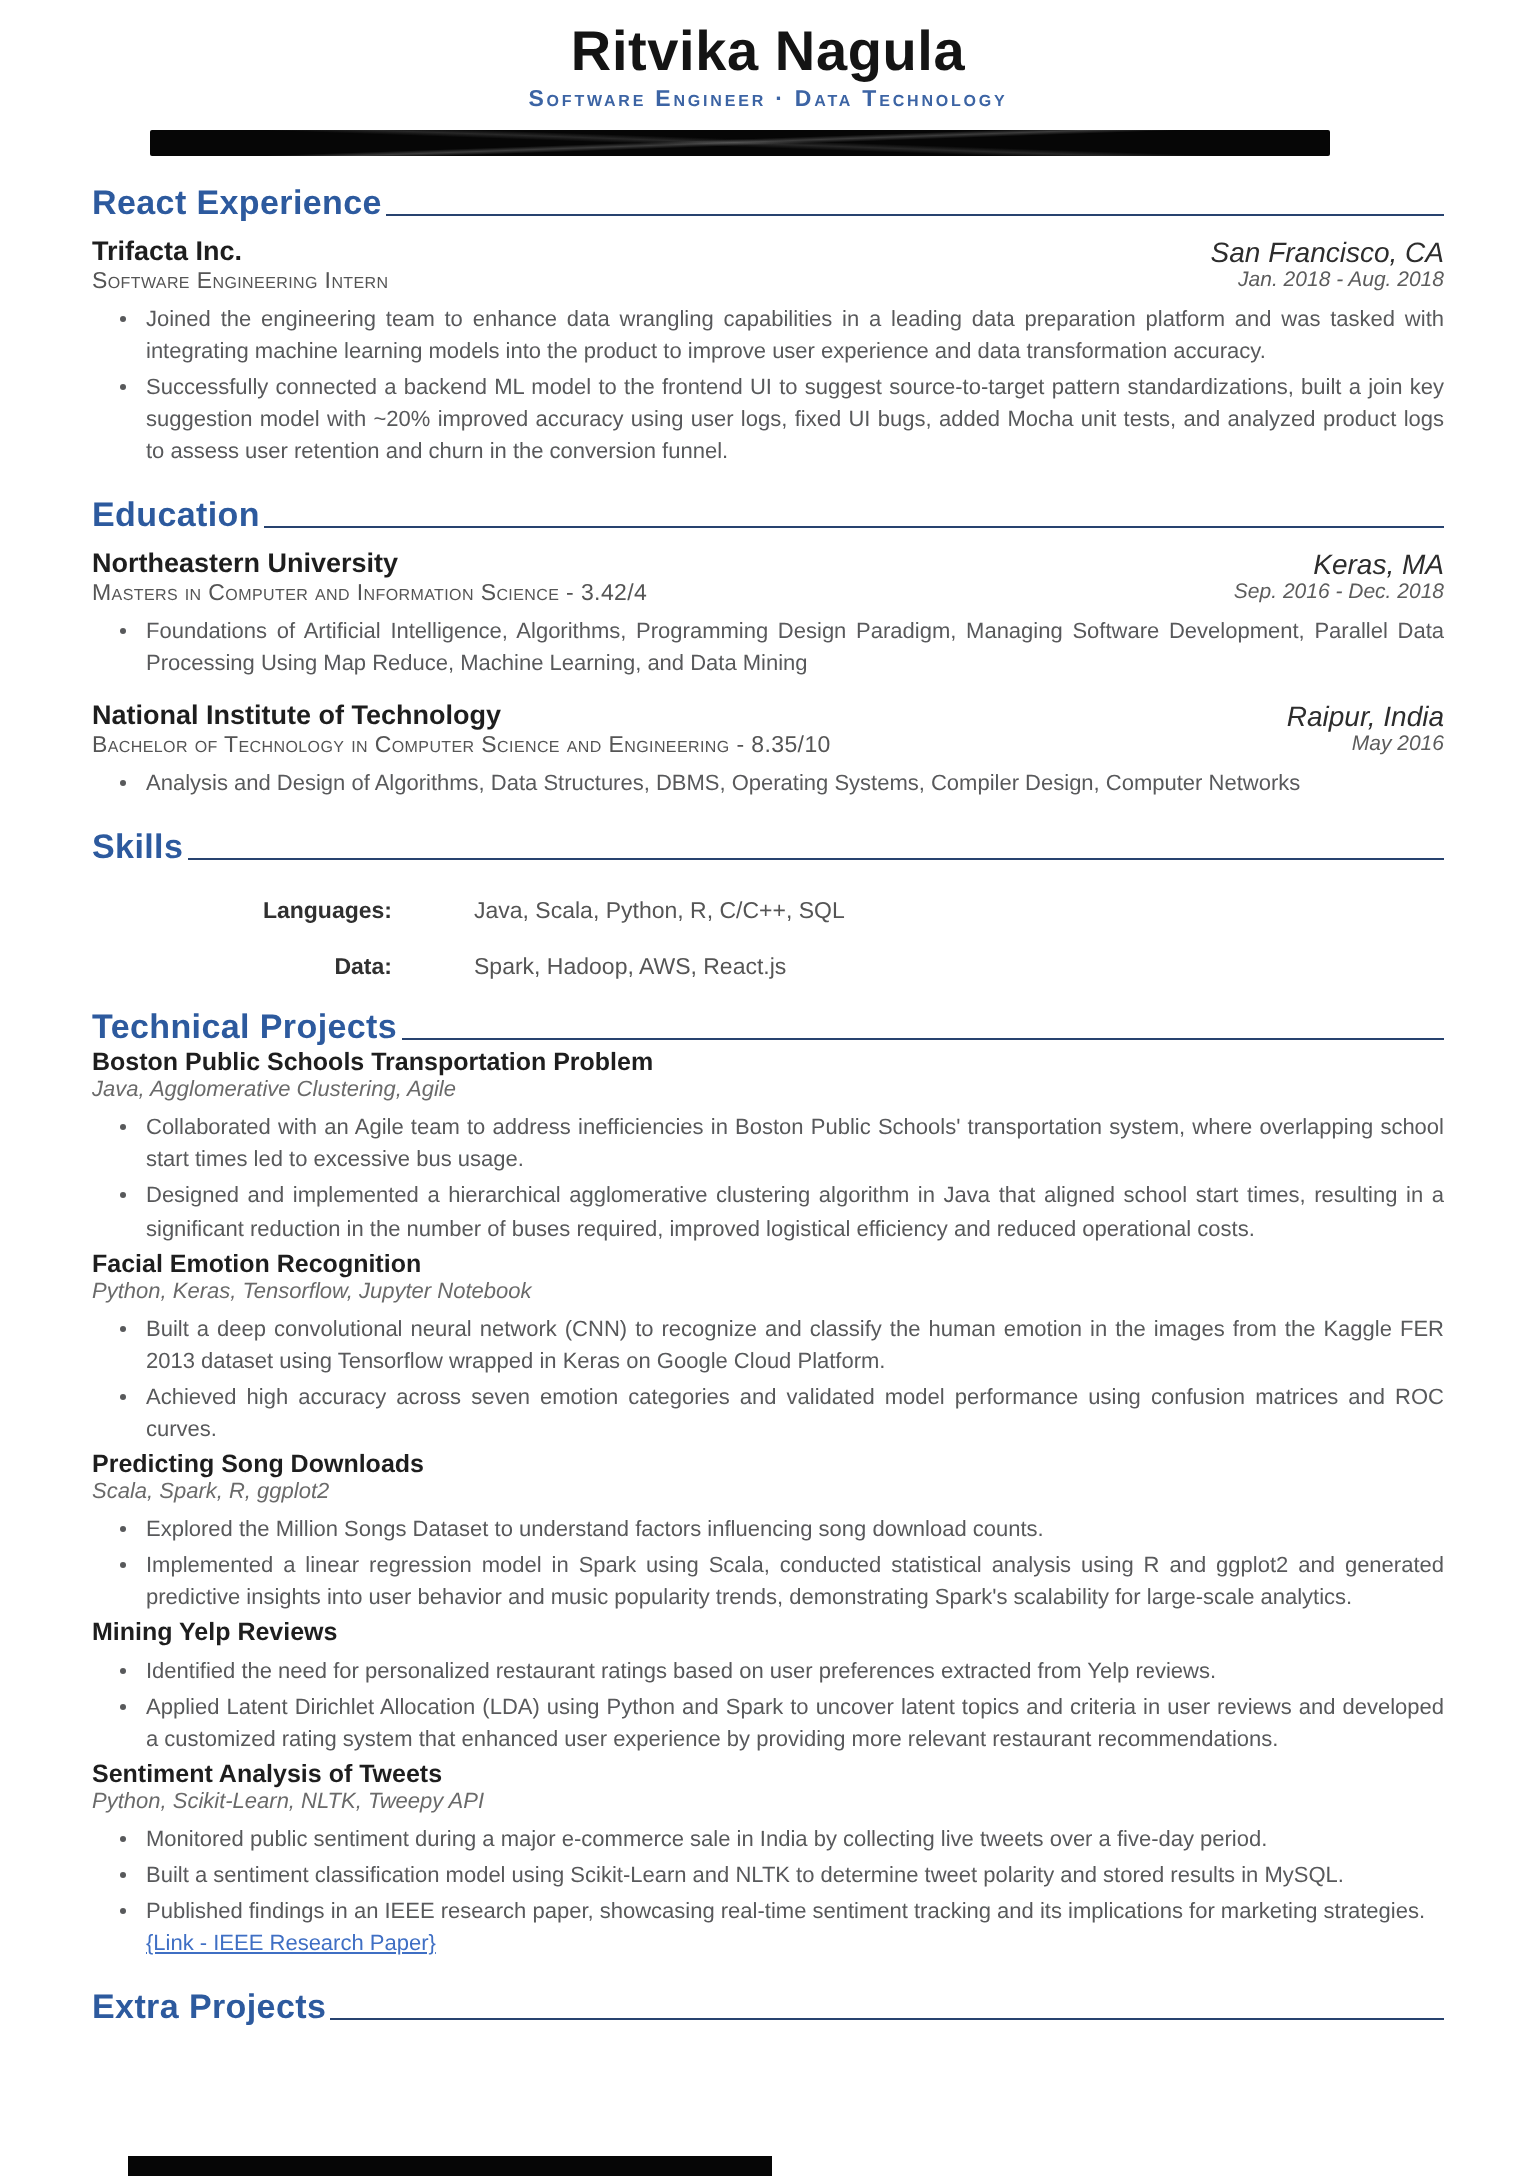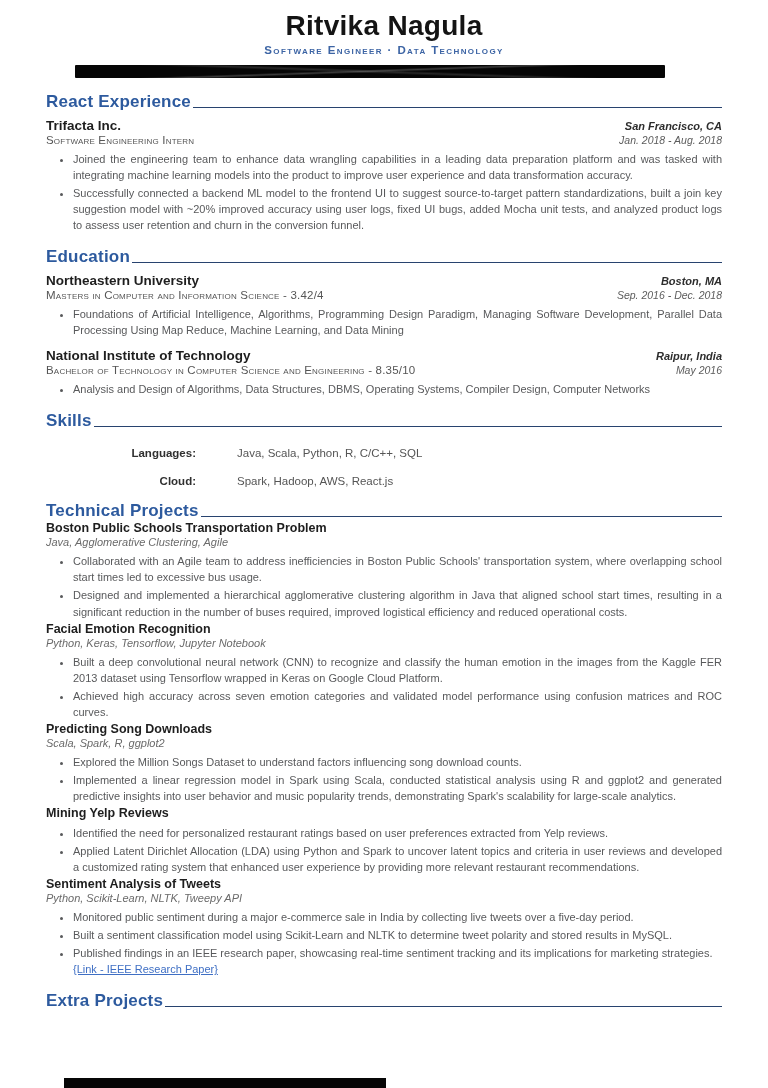--- a/index.html
+++ b/index.html
@@ -19,23 +19,23 @@
       linear-gradient(178deg, rgba(0,0,0,0) 44%, rgba(200,200,200,0.28) 49%, rgba(0,0,0,0) 54%),
       linear-gradient(2deg,   rgba(0,0,0,0) 44%, rgba(160,160,160,0.22) 50%, rgba(0,0,0,0) 56%);
   }
 
   .section { margin-top:14px; }
   .section-head { display:flex; }
   .section-title { color:#2d5a9e; font-size:17px; font-weight:600; white-space:nowrap; letter-spacing:0.2px; }
   .section-rule { flex:1; border-bottom:1.6px solid #28436f; align-self:flex-end; margin-bottom:4px; margin-left:2px; }
 
   .entry { margin-top:6px; }
-  .row { display:flex; justify-content:space-between; align-items:center; }
+  .row { display:flex; justify-content:space-between; align-items:flex-start; }
   .org { font-size:13.5px; font-weight:700; color:#1e1e1e; }
-  .loc { font-size:11px; font-weight:700; font-style:italic; color:#2d2d2d; }
+  .loc { font-size:14px; font-weight:400; font-style:italic; color:#2d2d2d; }
   .role { font-size:11.5px; font-variant:small-caps; color:#555; letter-spacing:0.2px; margin-top:1px; }
   .dates { font-size:10.5px; font-style:italic; color:#5c5c5c; }
 
   ul.bullets { list-style:disc outside; padding-left:27px; margin:5px 0 0 0; }
   ul.bullets li { font-size:11px; line-height:1.46; text-align:justify; color:#58595b; margin-bottom:2px; }
 
   .skills-block { margin-top:7px; }
   .skills-row { display:flex; margin-top:16px;gap:31px; }
   .skills-label { width:150px; flex-shrink:0; text-align:right; font-weight:700; color:#303030; font-size:11.5px; }
   .skills-value { margin-left:10px; font-size:11.5px; color:#555; }
@@ -80,21 +80,21 @@
 
   <div class="section">
     <div class="section-head">
       <span class="section-title">Education</span>
       <span class="section-rule"></span>
     </div>
 
     <div class="entry">
       <div class="row">
         <span class="org">Northeastern University</span>
-        <span class="loc">Boston, MA</span>
+        <span class="loc">Keras, MA</span>
       </div>
       <div class="row">
         <span class="role">Masters in Computer and Information Science - 3.42/4</span>
         <span class="dates">Sep. 2016 - Dec. 2018</span>
       </div>
       <ul class="bullets">
         <li>Foundations of Artificial Intelligence, Algorithms, Programming Design Paradigm, Managing Software Development, Parallel Data Processing Using Map Reduce, Machine Learning, and Data Mining</li>
       </ul>
     </div>
 
@@ -117,21 +117,21 @@
     <div class="section-head">
       <span class="section-title">Skills</span>
       <span class="section-rule"></span>
     </div>
     <div class="skills-block">
       <div class="skills-row">
         <span class="skills-label">Languages:</span>
         <span class="skills-value">Java, Scala, Python, R, C/C++, SQL</span>
       </div>
       <div class="skills-row">
-        <span class="skills-label">Cloud:</span>
+        <span class="skills-label">Data:</span>
         <span class="skills-value">Spark, Hadoop, AWS, React.js</span>
       </div>
     </div>
   </div>
 
   <div class="section">
     <div class="section-head">
       <span class="section-title">Technical Projects</span>
       <span class="section-rule"></span>
     </div>

